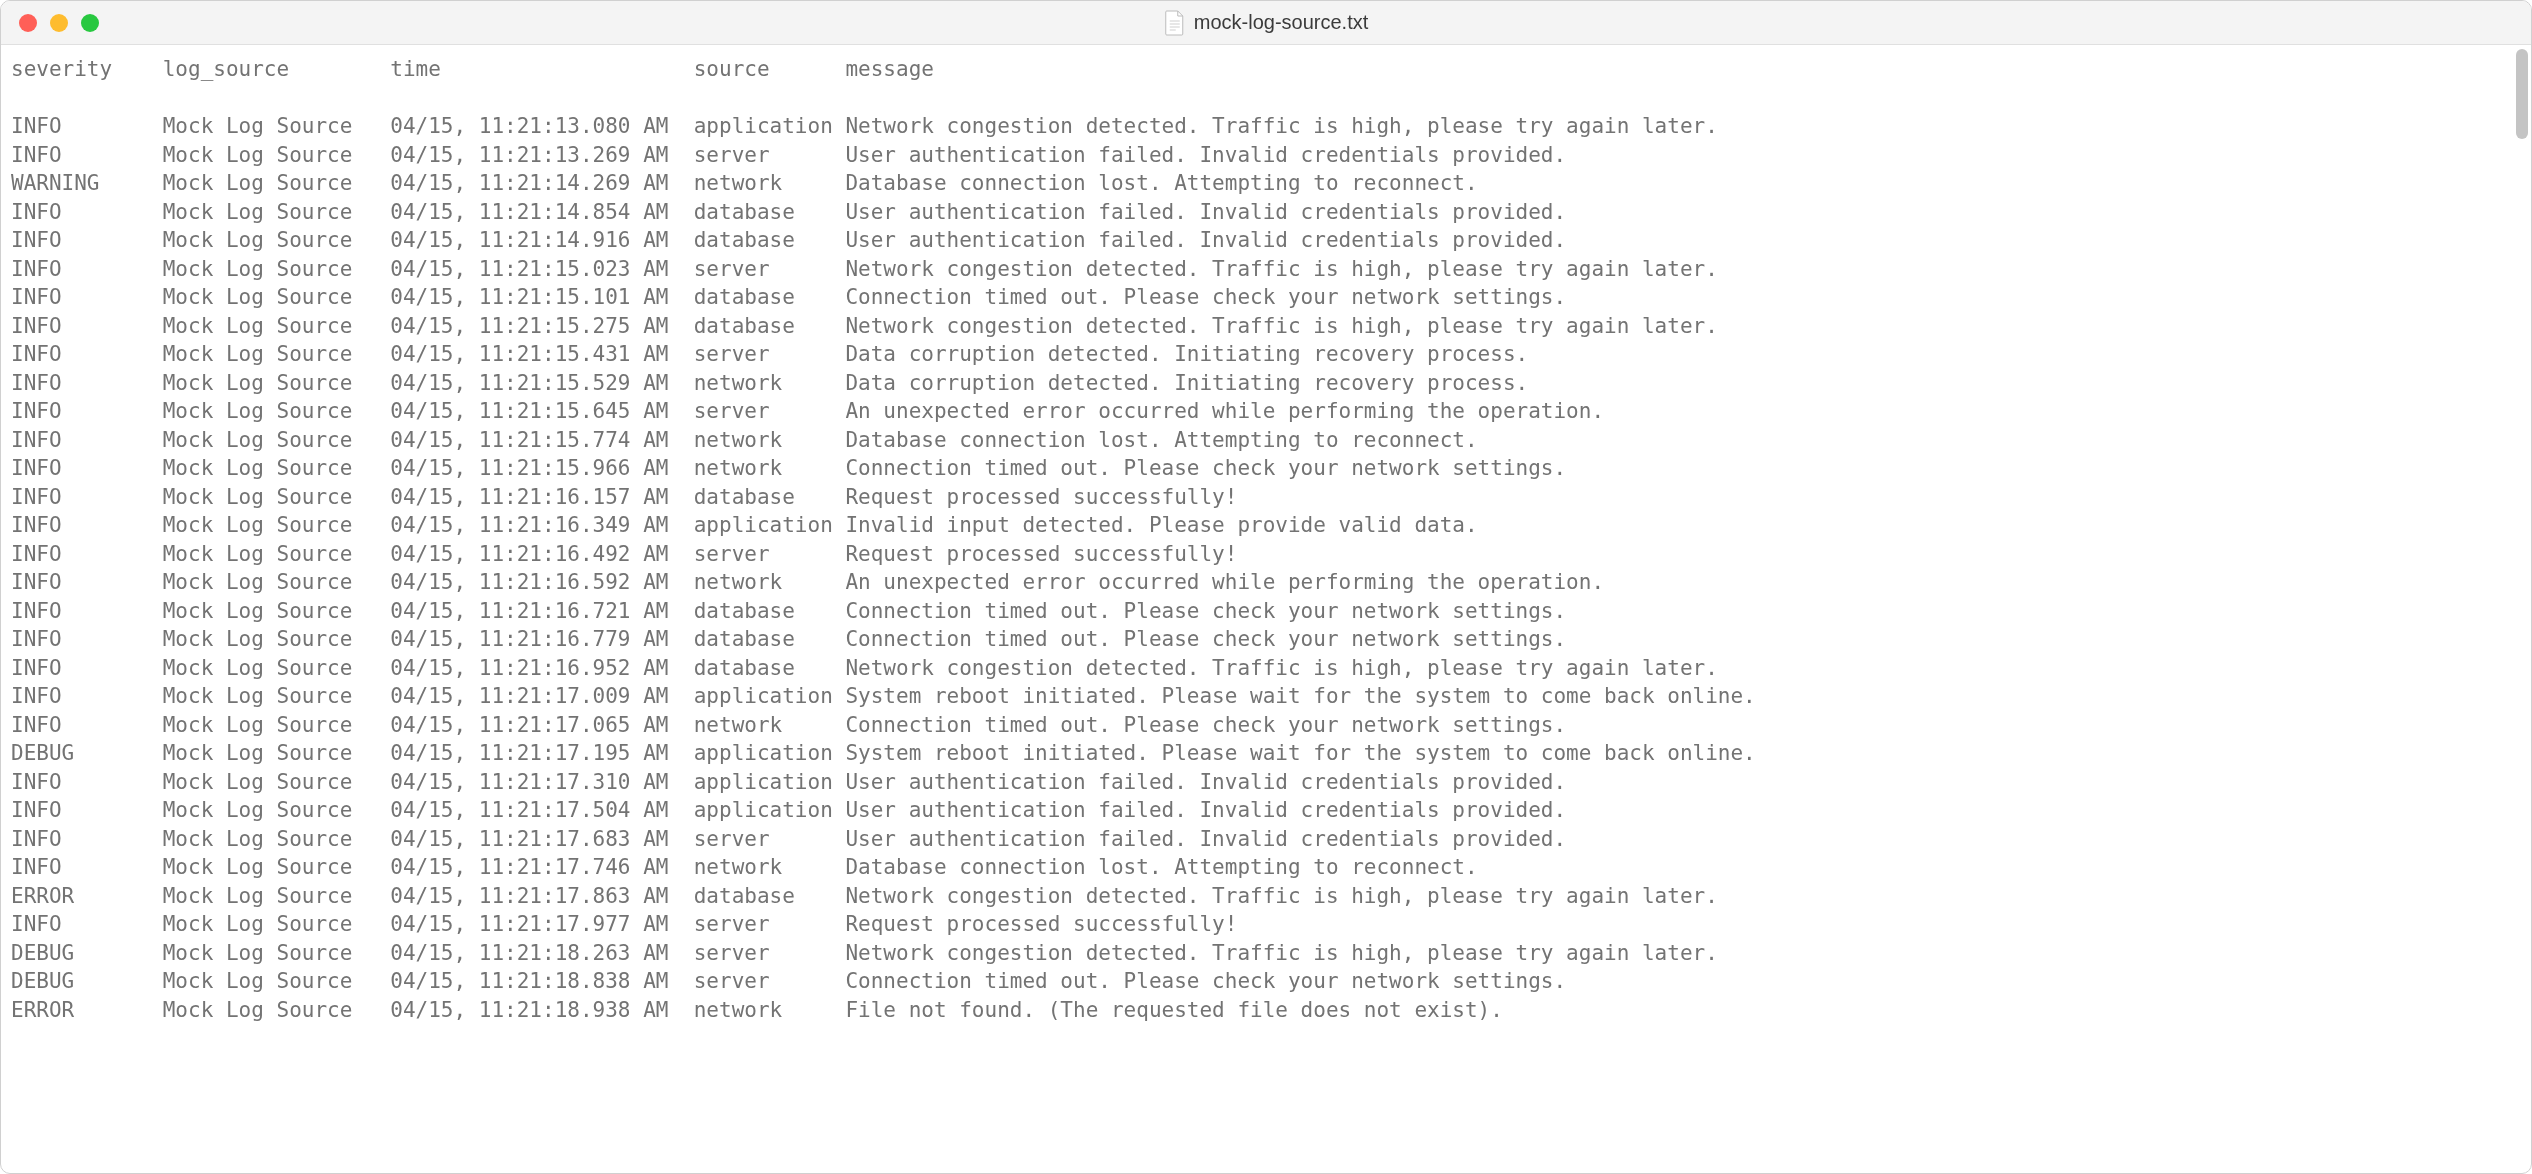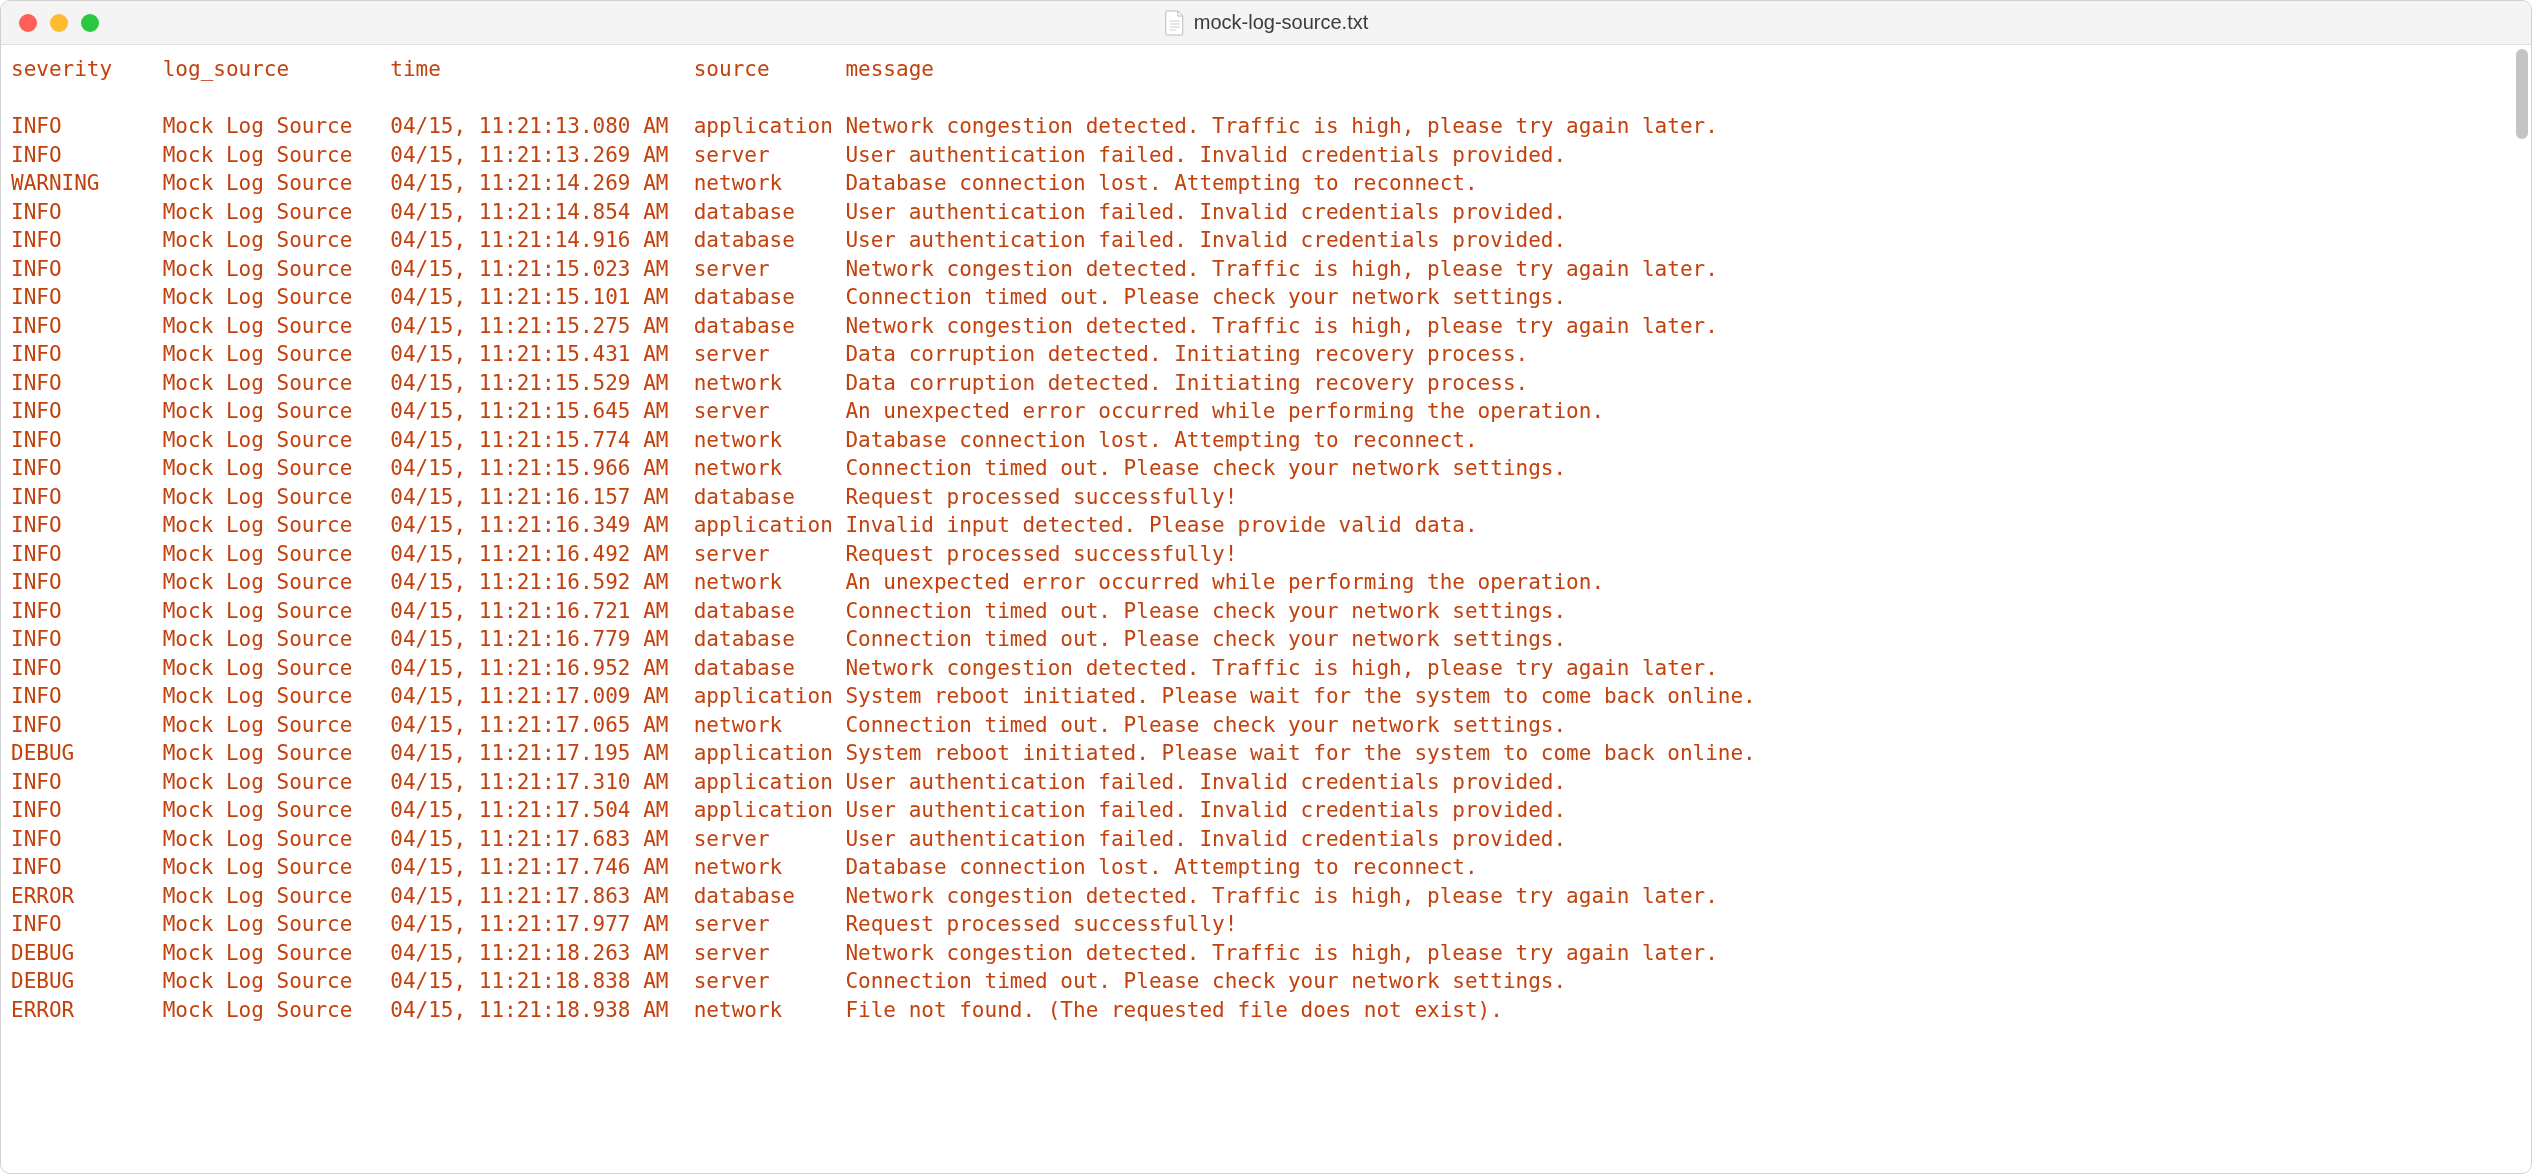--- a/index.html
+++ b/index.html
@@ -66,21 +66,21 @@
     overflow: hidden;
     position: relative;
     display: flex;
   }
   .text-area {
     flex: 1;
     padding: 10px 0 10px 10px;
     font-family: "Menlo", "Monaco", "Consolas", monospace;
     font-size: 21px;
     line-height: 28.5px;
-    color: #c2410c;
+    color: #737373;
     white-space: pre;
     overflow: hidden;
   }
   .scrollbar-track {
     width: 20px;
     background: transparent;
     position: relative;
     flex-shrink: 0;
   }
   .scrollbar-thumb {

